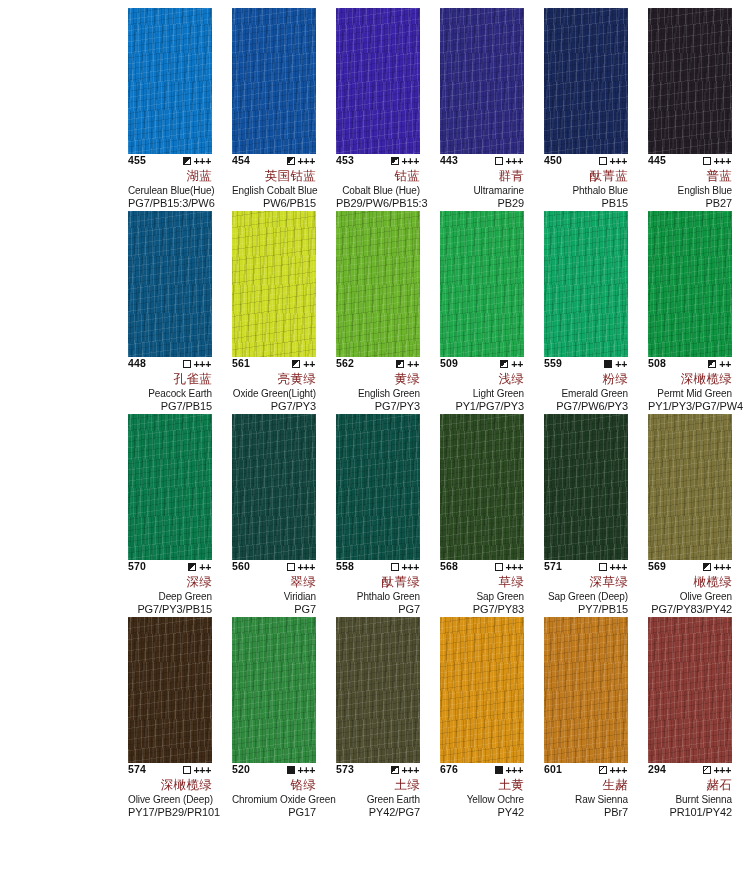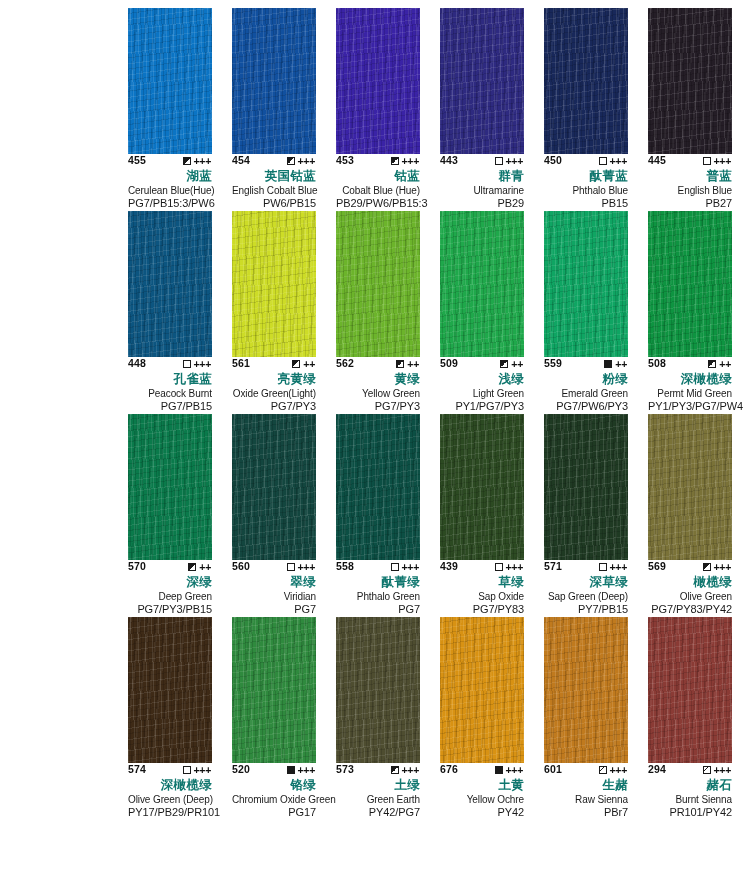--- a/index.html
+++ b/index.html
@@ -122,22 +122,22 @@
   .plus{
     font-size:10.5px;
     font-weight:bold;
     color:#111;
     margin-left:3px;
     line-height:10px;
     letter-spacing:-.3px;
   }
   .cn{
     font-size:12.5px;
-    color:#0f766e;
-    font-weight:bold;
+    color:#7f1d1d;
+    font-weight:normal;
     line-height:15px;
     margin-bottom:1px;
     white-space:nowrap;
     letter-spacing:.3px;
   }
   .en{
     font-size:10px;
     color:#1a1a1a;
     line-height:12px;
     white-space:nowrap;
@@ -273,21 +273,21 @@
         </div>
         <div class="meta">
           <div class="metaTop">
             <div class="code">448</div>
             <div class="opacity">
               <span class="osq "></span>
               <span class="plus">+++</span>
             </div>
           </div>
           <div class="cn">孔雀蓝</div>
-          <div class="en">Peacock Burnt</div>
+          <div class="en">Peacock Earth</div>
           <div class="pig">PG7/PB15</div>
         </div>
       </div>
       <div class="cell">
         <div class="swatch" style="background: rgb(205, 220, 39);">
           <div class="tex"></div>
           <div class="tex2"></div>
         </div>
         <div class="meta">
           <div class="metaTop">
@@ -309,21 +309,21 @@
         </div>
         <div class="meta">
           <div class="metaTop">
             <div class="code">562</div>
             <div class="opacity">
               <span class="osq half"></span>
               <span class="plus">++</span>
             </div>
           </div>
           <div class="cn">黄绿</div>
-          <div class="en">Yellow Green</div>
+          <div class="en">English Green</div>
           <div class="pig">PG7/PY3</div>
         </div>
       </div>
       <div class="cell">
         <div class="swatch" style="background: rgb(31, 168, 75);">
           <div class="tex"></div>
           <div class="tex2"></div>
         </div>
         <div class="meta">
           <div class="metaTop">
@@ -430,28 +430,28 @@
           <div class="pig">PG7</div>
         </div>
       </div>
       <div class="cell">
         <div class="swatch" style="background: rgb(44, 74, 34);">
           <div class="tex"></div>
           <div class="tex2"></div>
         </div>
         <div class="meta">
           <div class="metaTop">
-            <div class="code">439</div>
+            <div class="code">568</div>
             <div class="opacity">
               <span class="osq "></span>
               <span class="plus">+++</span>
             </div>
           </div>
           <div class="cn">草绿</div>
-          <div class="en">Sap Oxide</div>
+          <div class="en">Sap Green</div>
           <div class="pig">PG7/PY83</div>
         </div>
       </div>
       <div class="cell">
         <div class="swatch" style="background: rgb(31, 58, 35);">
           <div class="tex"></div>
           <div class="tex2"></div>
         </div>
         <div class="meta">
           <div class="metaTop">

